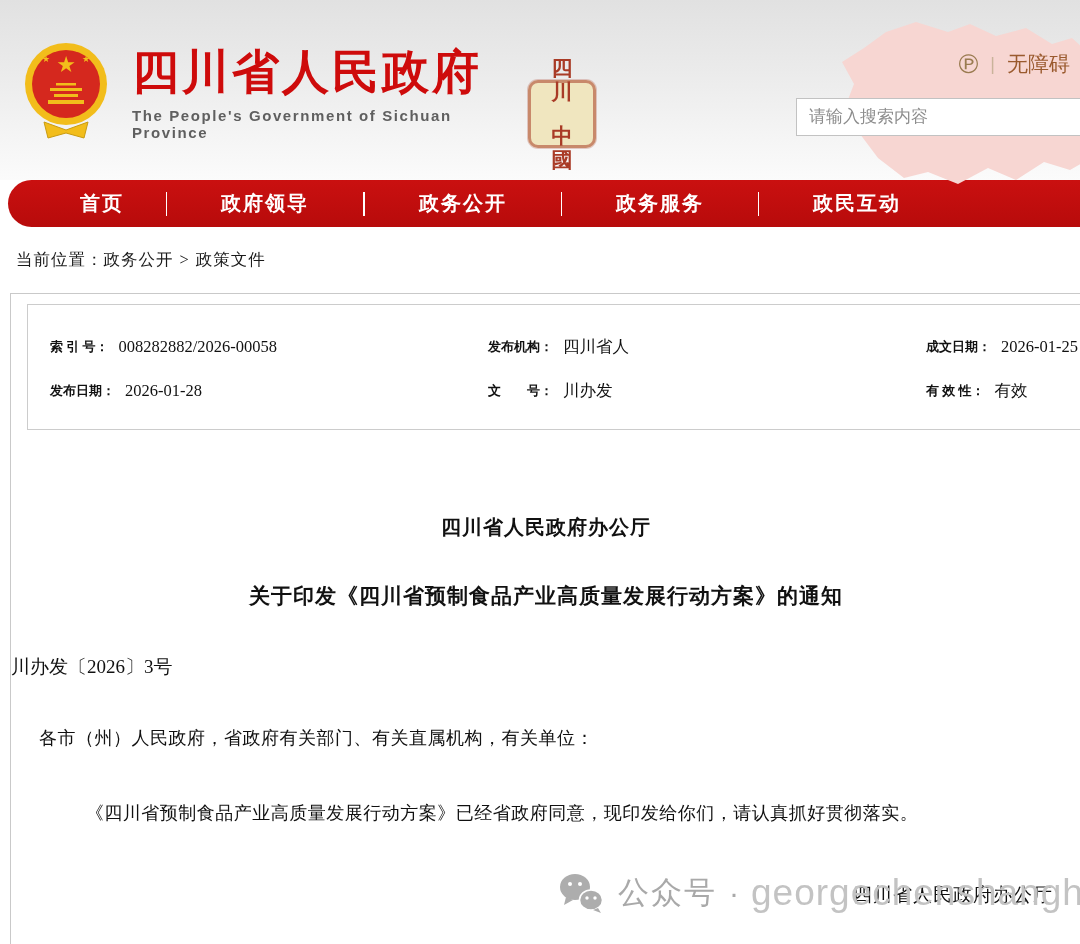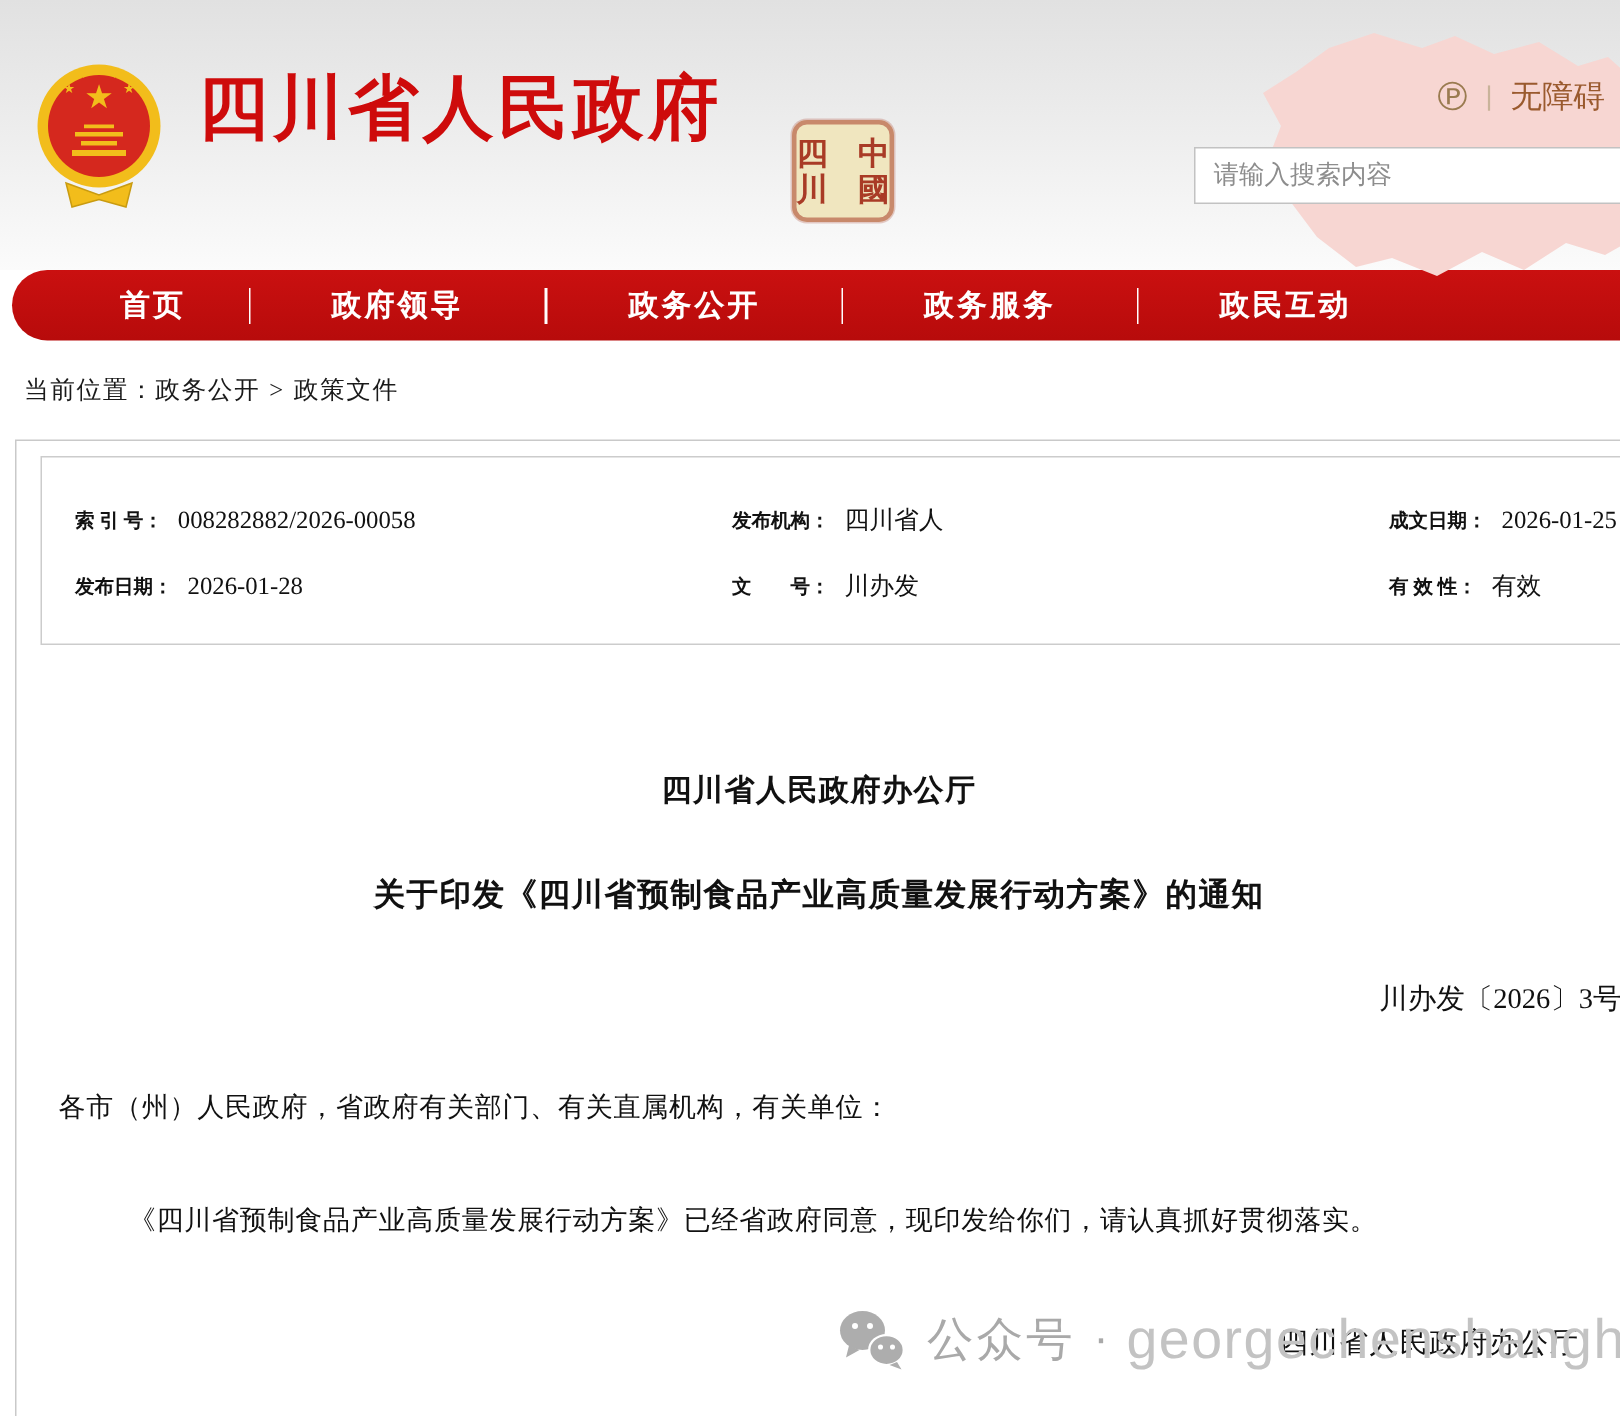--- a/index.html
+++ b/index.html
@@ -25,20 +25,21 @@
   .site-subtitle {
     margin-top:9px; font-size:15px; font-weight:bold; color:#5f5f5f; letter-spacing:1.6px;
   }
   .seal {
     position:absolute; left:528px; top:80px; width:68px; height:68px; z-index:1;
     background:#f0e6bf; border-radius:10px;
     box-shadow:inset 0 0 0 3px rgba(168,60,38,.55), 0 0 0 1px rgba(168,60,38,.25);
     display:flex; justify-content:center; align-items:center; gap:20px;
     color:#a93b26; font-weight:bold; font-size:21px;
     font-family:"Liberation Serif","DejaVu Serif",serif;
+    flex-direction:column;
   }
   .seal-col { width:1em; line-height:1.15; word-break:break-all; text-align:center; }
   .access-row {
     position:absolute; top:50px; right:10px; z-index:2;
     display:flex; align-items:center; gap:12px;
   }
   .access-icon { font-size:27px; color:#9a7b50; line-height:1; }
   .access-sep { color:#c9b39a; font-size:18px; }
   .access-label {
     font-family:"Liberation Serif","DejaVu Serif",serif;
@@ -89,21 +90,21 @@
   }
   .meta-cell { display:flex; align-items:center; }
   .meta-label { font-weight:bold; font-size:13px; color:#111; white-space:pre; }
   .meta-value { margin-left:10px; font-size:16.5px; color:#111; white-space:nowrap; }
 
   .document {
     width:1070px; font-family:"Liberation Serif","DejaVu Serif",serif; color:#111;
   }
   .doc-agency  { margin-top:84px; text-align:center; font-size:20px; font-weight:bold; line-height:26px; letter-spacing:1px; }
   .doc-title   { margin-top:42px; text-align:center; font-size:21px; font-weight:bold; line-height:28px; letter-spacing:1px; }
-  .doc-number  { margin-top:44px; text-align:right; font-size:19px; line-height:26px; }
+  .doc-number  { margin-top:44px; text-align:left; font-size:19px; line-height:26px; }
   .doc-salutation { margin-top:46px; padding-left:28px; font-size:18px; line-height:25px; letter-spacing:.5px; }
   .doc-body    { margin-top:50px; padding:0 40px 0 28px; text-indent:2.6em; font-size:18px; line-height:25px; letter-spacing:.5px; }
   .doc-signature { margin-top:56px; padding-right:28px; text-align:right; font-size:19px; letter-spacing:1px; }
 
   
   .watermark {
     position:absolute; left:558px; top:872px; z-index:5; pointer-events:none;
     display:flex; align-items:center; white-space:nowrap;
   }
   .wm-icon { width:46px; height:42px; margin-right:14px; }
@@ -131,20 +132,21 @@
       <text x="62" y="26" text-anchor="middle" font-size="9" fill="#f2bd1b">★</text>
       <rect x="26" y="52" width="32" height="3" fill="#f2bd1b"></rect>
       <rect x="30" y="58" width="24" height="3" fill="#f2bd1b"></rect>
       <rect x="24" y="64" width="36" height="4" fill="#f2bd1b"></rect>
       <rect x="32" y="47" width="20" height="2.5" fill="#f2bd1b"></rect>
       <path d="M20,86 L42,94 L64,86 L60,102 L42,97 L24,102 Z" fill="#f2bd1b"></path>
       <path d="M20,86 L42,94 L64,86 L60,102 L42,97 L24,102 Z" fill="none" stroke="#c99b10" stroke-width="1"></path>
     </svg>
     <div class="title-block">
       <div class="site-title">四川省人民政府</div>
+      <div class="site-subtitle">The People's Government of Sichuan Province</div>
     </div>
   </div>
 
   <div class="seal">
     <div class="seal-col">四川</div>
     <div class="seal-col">中國</div>
   </div>
 
   <div class="access-row">
     <span class="access-icon">℗</span>

